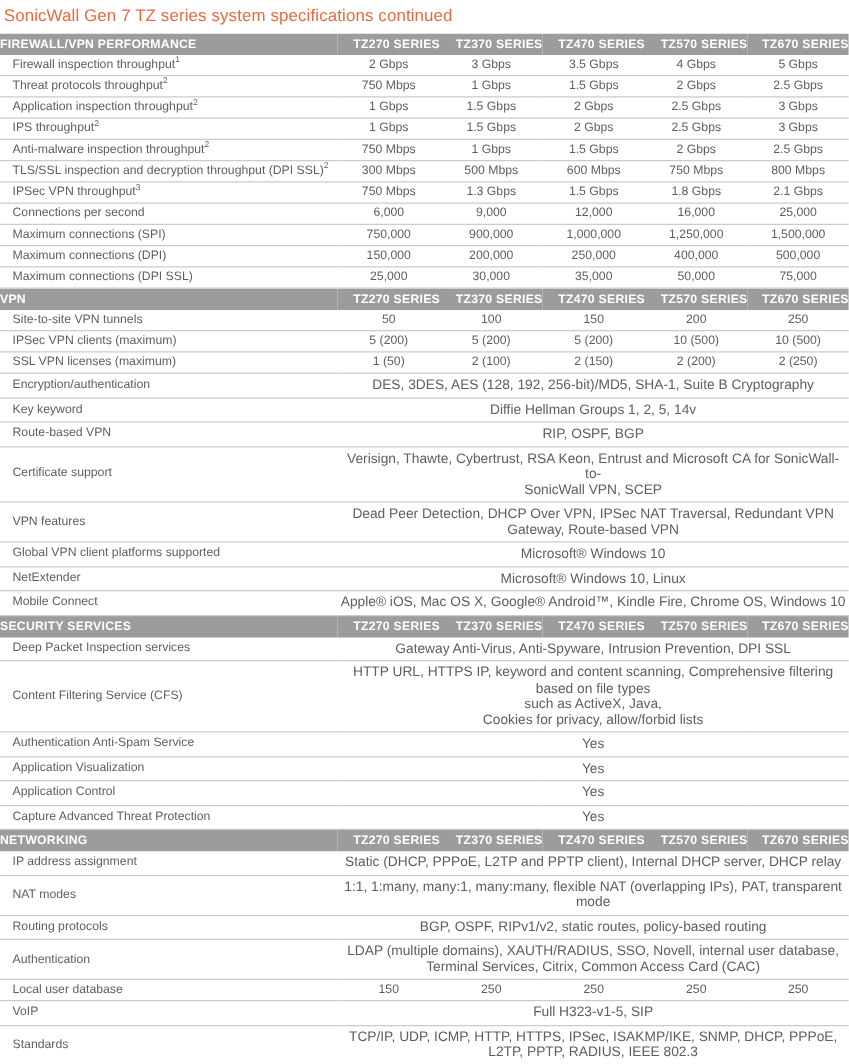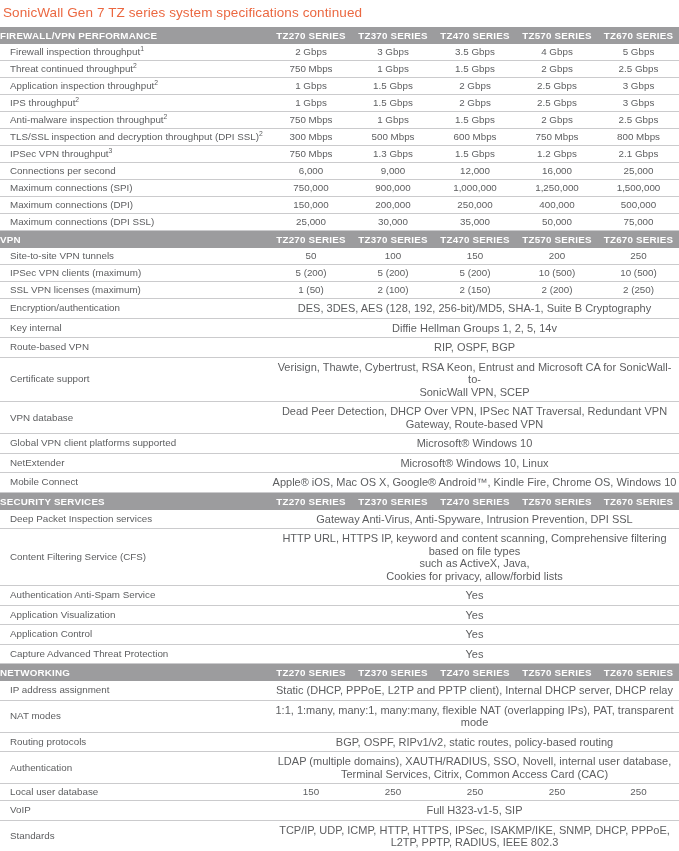--- a/index.html
+++ b/index.html
@@ -25,21 +25,21 @@
   table.spec{
     width:679px;border-collapse:collapse;table-layout:fixed;
     font-size:9.8px;color:var(--text);
   }
   tr.section-bar th{
     background:var(--bar-bg);color:var(--bar-text);
     font-size:9.8px;font-weight:bold;letter-spacing:.2px;
     padding:3px 0;border:none;white-space:nowrap;
   }
   th.section-title{text-align:left;padding-left:10px;}
-  th.col-h{text-align:center;}
+  th.col-h{text-align:right;}
   td{
     border-bottom:1px solid var(--line);
     vertical-align:middle;line-height:12px;
   }
   td.label{padding:2px 4px 2px 10px;text-align:left;}
   td.val{padding:2px 1px;text-align:center;}
   td.span-cell{
     padding:3px 2px;text-align:center;
     font-size:11px;line-height:12.5px;white-space:pre-line;
   }
@@ -74,21 +74,21 @@
         </tr>
         <tr class="spec-row">
           <td class="label"><span>Firewall inspection throughput</span><sup class="fn">1</sup></td>
           <td class="val">2 Gbps</td>
           <td class="val">3 Gbps</td>
           <td class="val">3.5 Gbps</td>
           <td class="val">4 Gbps</td>
           <td class="val">5 Gbps</td>
         </tr>
         <tr class="spec-row">
-          <td class="label"><span>Threat continued throughput</span><sup class="fn">2</sup></td>
+          <td class="label"><span>Threat protocols throughput</span><sup class="fn">2</sup></td>
           <td class="val">750 Mbps</td>
           <td class="val">1 Gbps</td>
           <td class="val">1.5 Gbps</td>
           <td class="val">2 Gbps</td>
           <td class="val">2.5 Gbps</td>
         </tr>
         <tr class="spec-row">
           <td class="label"><span>Application inspection throughput</span><sup class="fn">2</sup></td>
           <td class="val">1 Gbps</td>
           <td class="val">1.5 Gbps</td>
@@ -118,21 +118,21 @@
           <td class="val">500 Mbps</td>
           <td class="val">600 Mbps</td>
           <td class="val">750 Mbps</td>
           <td class="val">800 Mbps</td>
         </tr>
         <tr class="spec-row">
           <td class="label"><span>IPSec VPN throughput</span><sup class="fn">3</sup></td>
           <td class="val">750 Mbps</td>
           <td class="val">1.3 Gbps</td>
           <td class="val">1.5 Gbps</td>
-          <td class="val">1.2 Gbps</td>
+          <td class="val">1.8 Gbps</td>
           <td class="val">2.1 Gbps</td>
         </tr>
         <tr class="spec-row">
           <td class="label"><span>Connections per second</span></td>
           <td class="val">6,000</td>
           <td class="val">9,000</td>
           <td class="val">12,000</td>
           <td class="val">16,000</td>
           <td class="val">25,000</td>
         </tr>
@@ -190,34 +190,34 @@
           <td class="val">2 (100)</td>
           <td class="val">2 (150)</td>
           <td class="val">2 (200)</td>
           <td class="val">2 (250)</td>
         </tr>
         <tr class="spec-row">
           <td class="label"><span>Encryption/authentication</span></td>
           <td class="span-cell" colspan="5">DES, 3DES, AES (128, 192, 256-bit)/MD5, SHA-1, Suite B Cryptography</td>
         </tr>
         <tr class="spec-row">
-          <td class="label"><span>Key internal</span></td>
+          <td class="label"><span>Key keyword</span></td>
           <td class="span-cell" colspan="5">Diffie Hellman Groups 1, 2, 5, 14v</td>
         </tr>
         <tr class="spec-row">
           <td class="label"><span>Route-based VPN</span></td>
           <td class="span-cell" colspan="5">RIP, OSPF, BGP</td>
         </tr>
         <tr class="spec-row">
           <td class="label"><span>Certificate support</span></td>
           <td class="span-cell" colspan="5">Verisign, Thawte, Cybertrust, RSA Keon, Entrust and Microsoft CA for SonicWall-to-
 SonicWall VPN, SCEP</td>
         </tr>
         <tr class="spec-row">
-          <td class="label"><span>VPN database</span></td>
+          <td class="label"><span>VPN features</span></td>
           <td class="span-cell" colspan="5">Dead Peer Detection, DHCP Over VPN, IPSec NAT Traversal, Redundant VPN
 Gateway, Route-based VPN</td>
         </tr>
         <tr class="spec-row">
           <td class="label"><span>Global VPN client platforms supported</span></td>
           <td class="span-cell" colspan="5">Microsoft® Windows 10</td>
         </tr>
         <tr class="spec-row">
           <td class="label"><span>NetExtender</span></td>
           <td class="span-cell" colspan="5">Microsoft® Windows 10, Linux</td>

